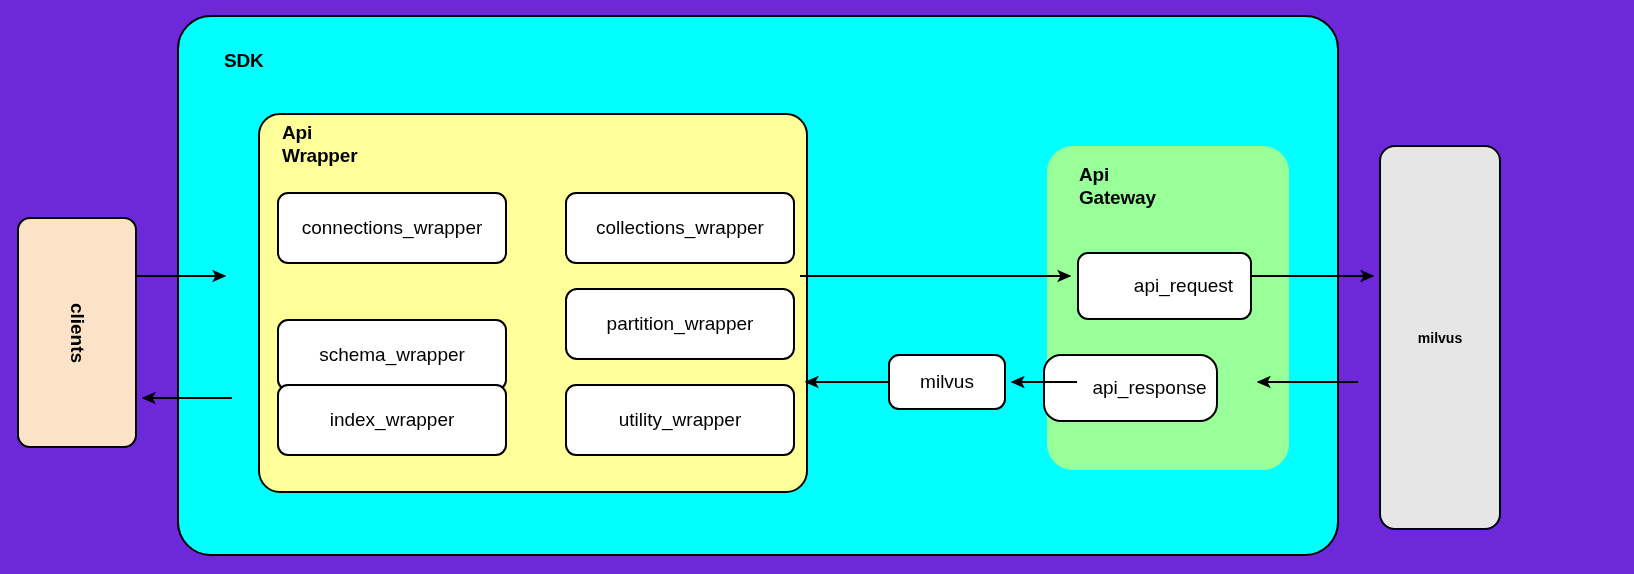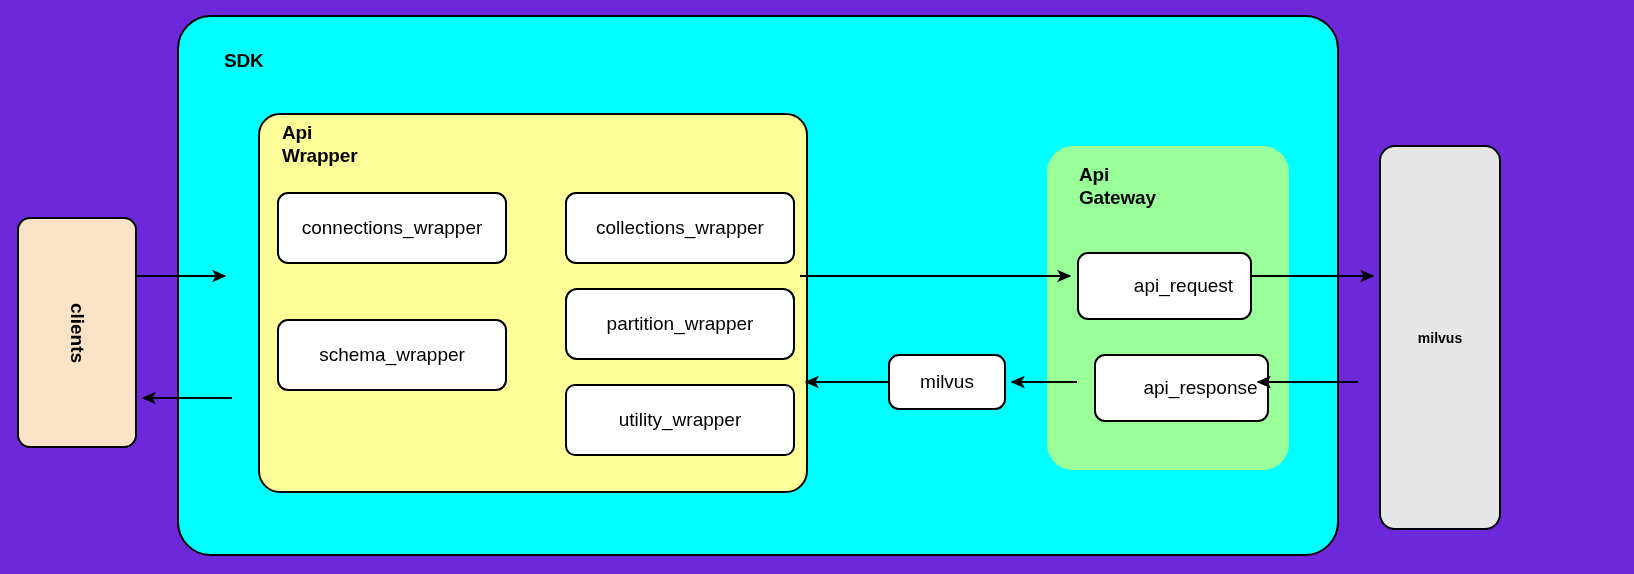--- a/index.html
+++ b/index.html
@@ -117,25 +117,25 @@
   .milvus-label {
     font-weight: bold;
     font-size: 14px;
   }
   .wrap-node { width: 230px; height: 72px; }
   .wn-0 { left: 277px; top: 192px; }
   .wn-1 { left: 565px; top: 192px; }
   .wn-2 { left: 277px; top: 288px; margin-top: 31px; }
   .wn-3 { left: 565px; top: 288px; border-radius: 12px; }
   .wn-4 { left: 277px; top: 384px; }
-  .wn-5 { left: 565px; top: 384px; border-radius: 10px; }
+  .wn-5 { left: 565px; top: 384px; }
 
   .gw-node { width: 175px; height: 68px; padding-left: 42px; }
   .gw-0 { left: 1077px; top: 252px; }
-  .gw-1 { left: 1094px; top: 354px; }
+  .gw-1 { left: 1043px; top: 354px; border-radius: 18px; }
 
   .checker-box {
     left: 888px;
     top: 354px;
     width: 118px;
     height: 56px;
   }
   
   #connectors {
     position: absolute;
@@ -179,20 +179,23 @@
   </div>
   <div class="box node wrap-node wn-1">
     <span>collections_wrapper</span>
   </div>
   <div class="box node wrap-node wn-2">
     <span>schema_wrapper</span>
   </div>
   <div class="box node wrap-node wn-3">
     <span>partition_wrapper</span>
   </div>
+  <div class="box node wrap-node wn-4">
+    <span>index_wrapper</span>
+  </div>
   <div class="box node wrap-node wn-5">
     <span>utility_wrapper</span>
   </div>
 
   <div class="box node checker-box">
     <span>milvus</span>
   </div>
 
   <div class="box node gw-node gw-0">
     <span>api_request</span>

